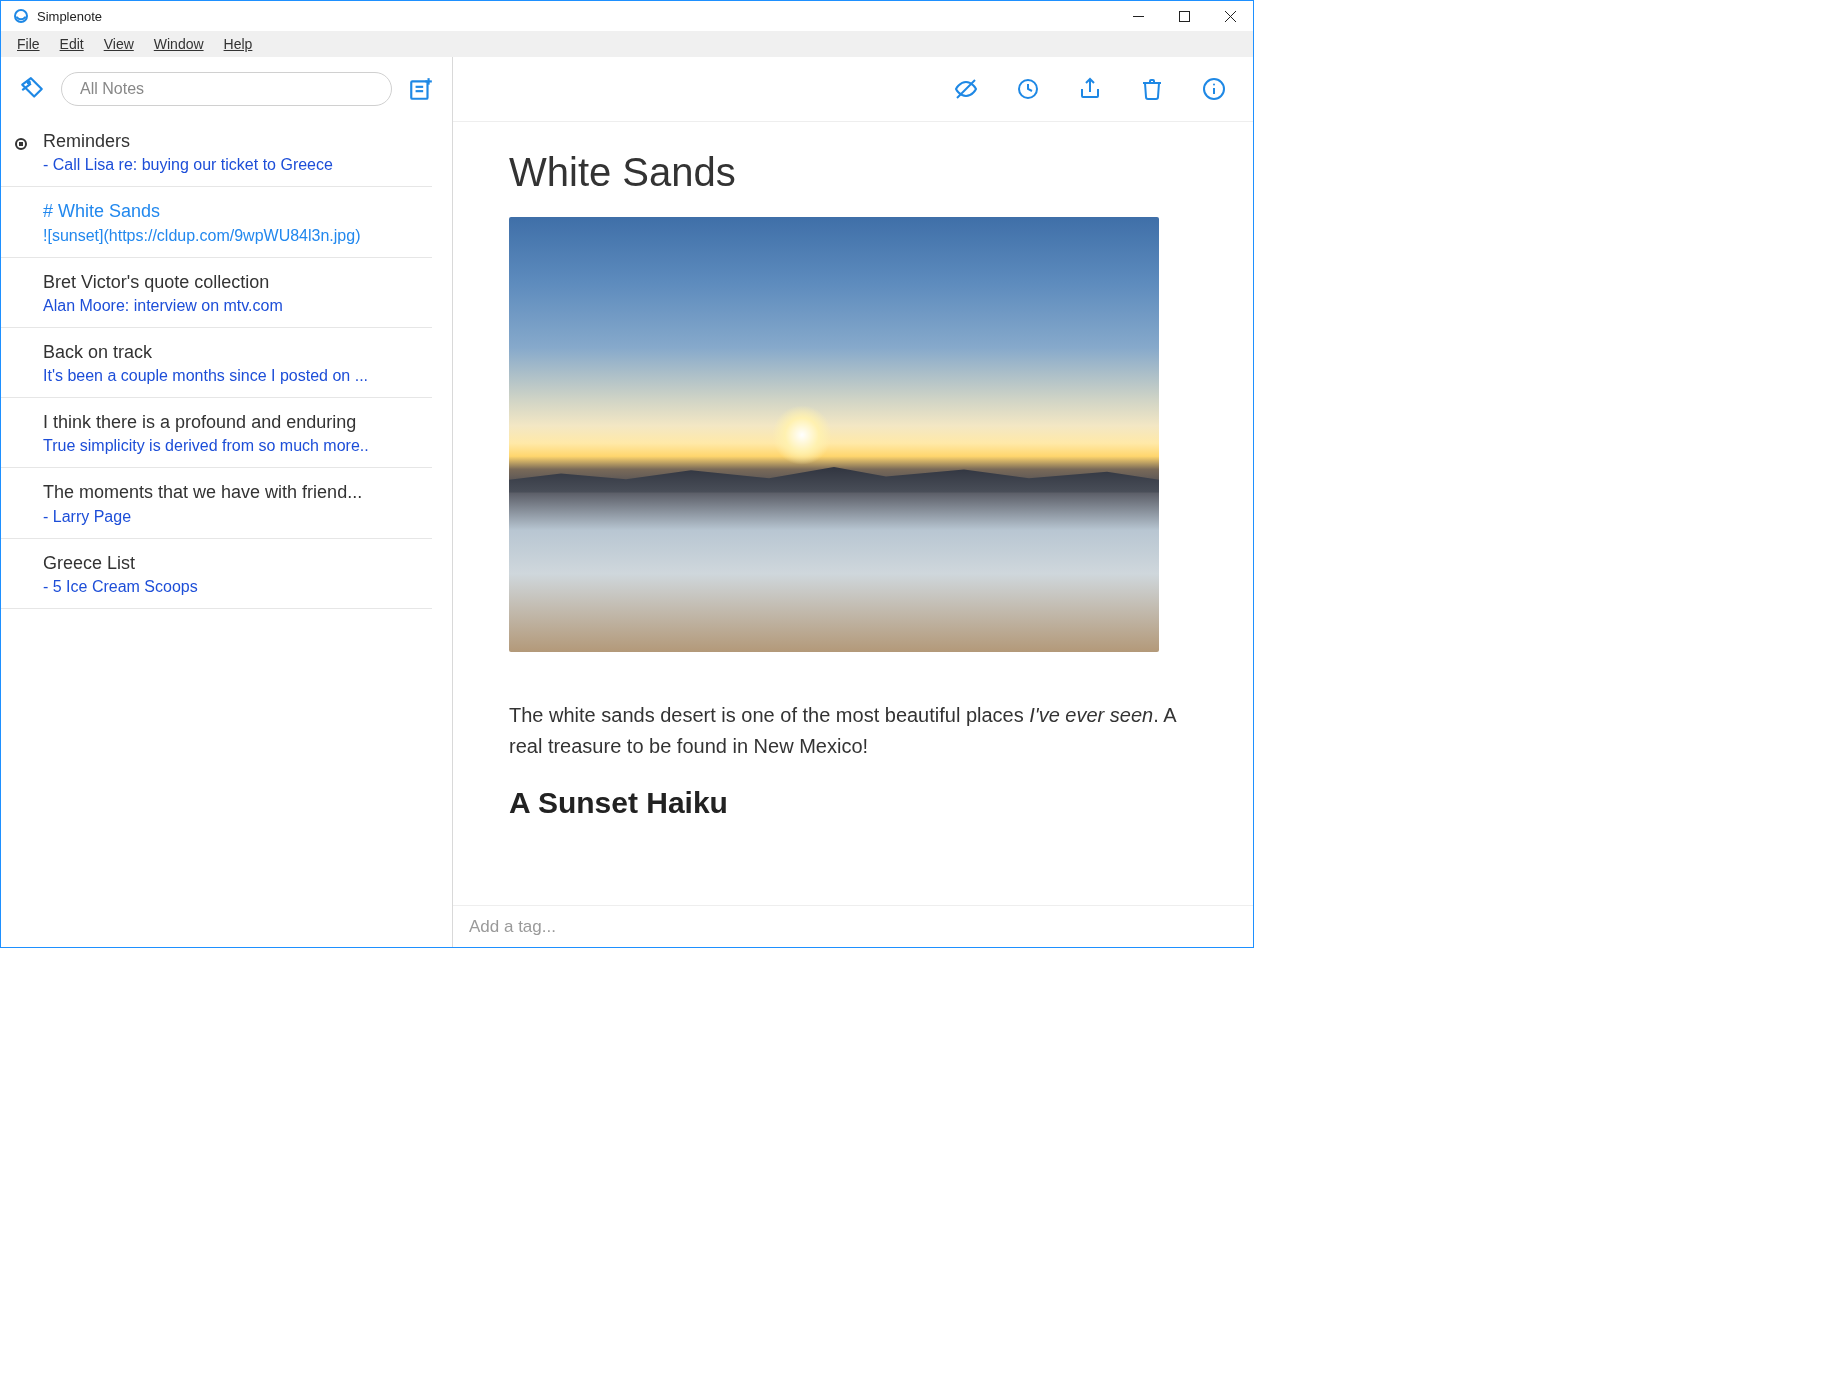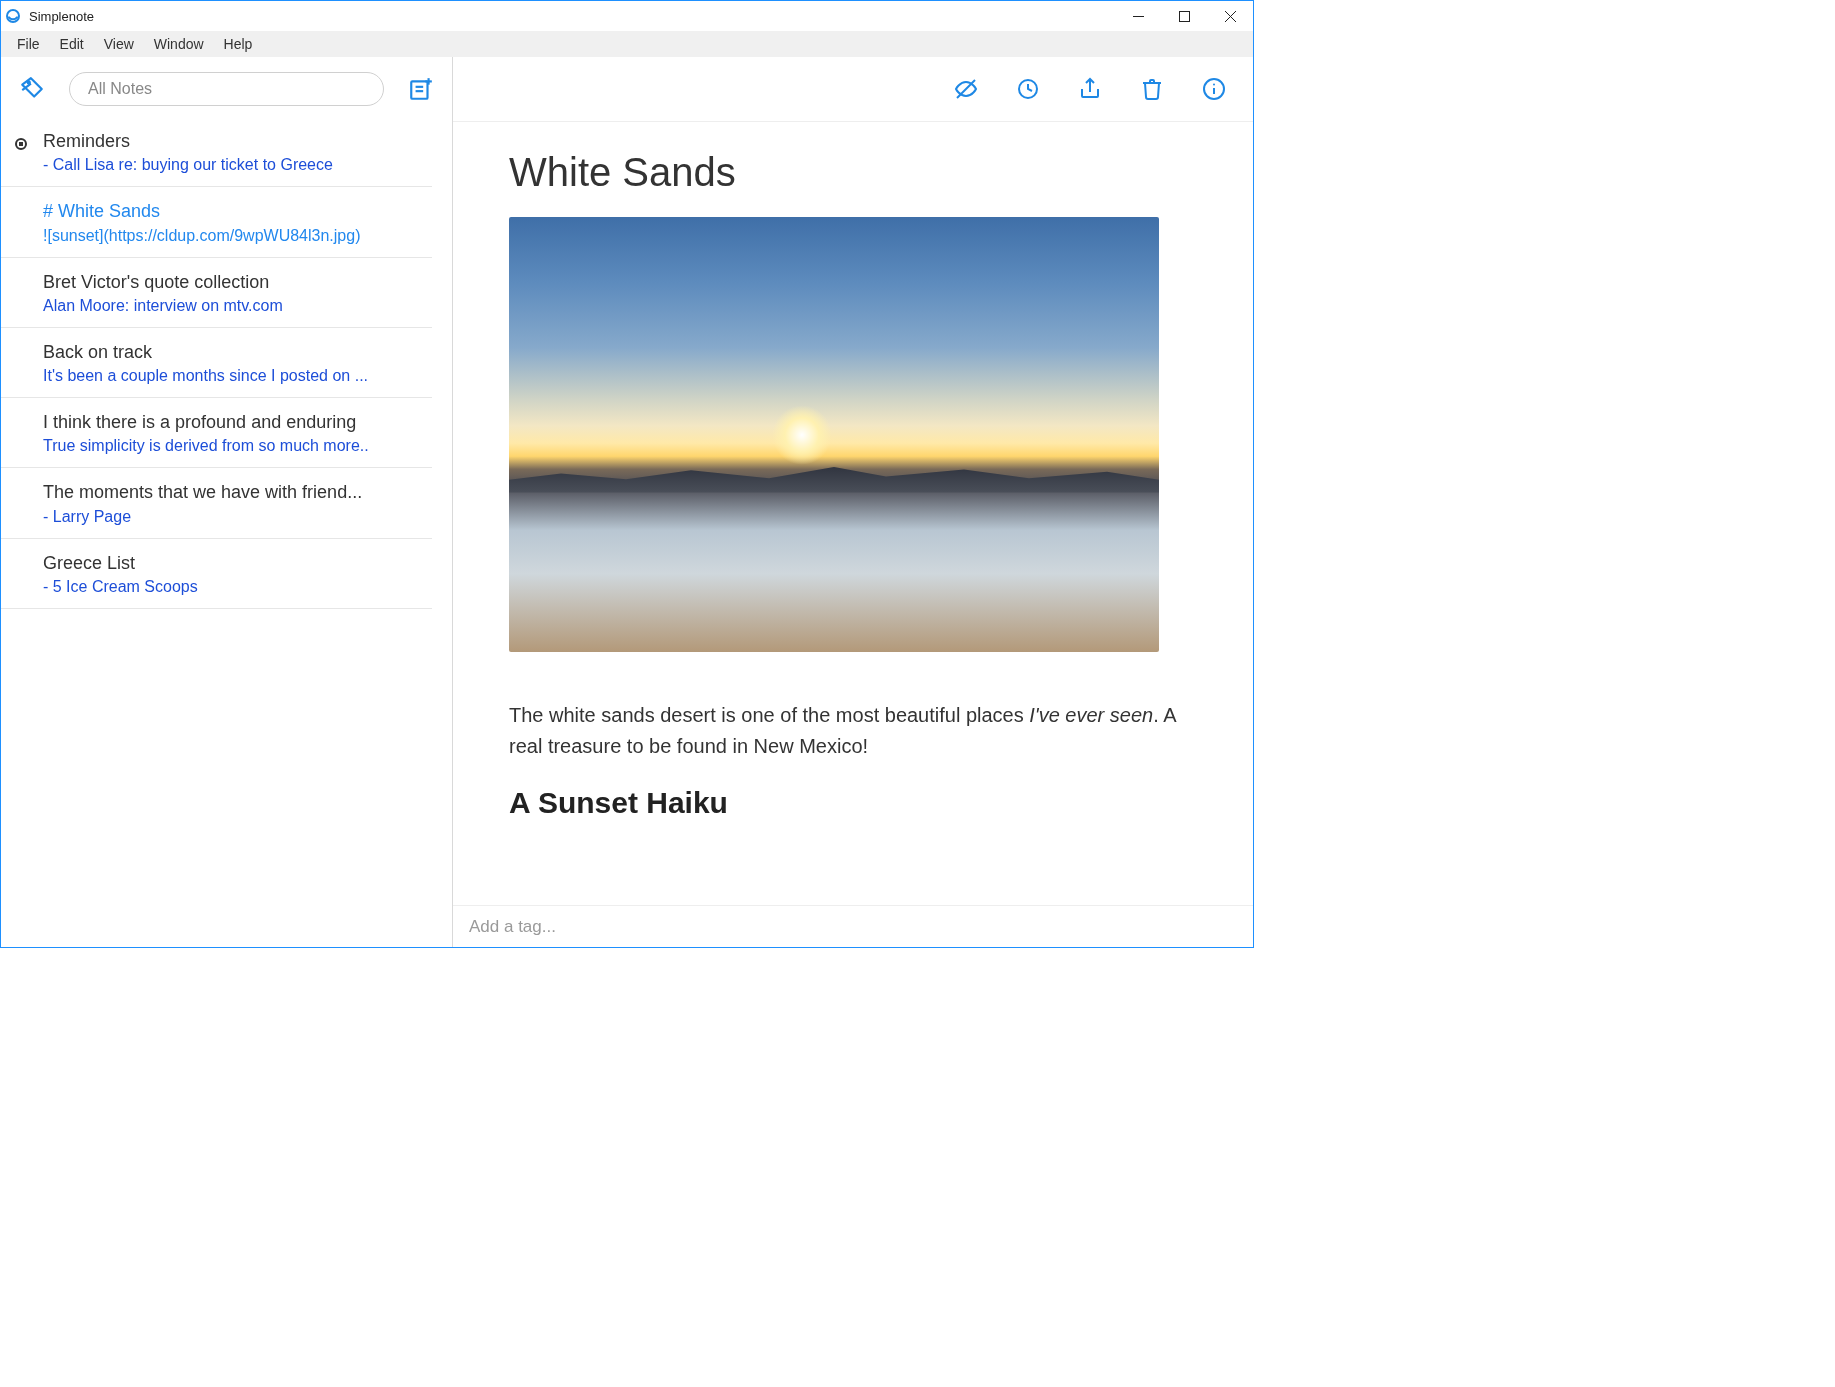--- a/index.html
+++ b/index.html
@@ -16,21 +16,21 @@
     border: 1px solid #1e90ff;
     display: flex;
     flex-direction: column;
     background: #fff;
   }
   
   .titlebar {
     height: 30px;
     display: flex;
     align-items: center;
-    padding-left: 4px;
+    padding-left: 12px;
     background: #fff;
     flex-shrink: 0;
   }
   .titlebar .app-icon {
     width: 16px; height: 16px;
     margin-right: 8px;
     display: inline-flex; align-items: center; justify-content: center;
   }
   .titlebar .app-title {
     font-size: 13px;
@@ -50,20 +50,21 @@
 
   
   .menubar {
     height: 26px;
     background: #f0f0f0;
     display: flex;
     align-items: center;
     padding: 0 6px;
     flex-shrink: 0;
     font-size: 14px;
+    text-decoration: underline;
   }
   .menubar .menu-item {
     padding: 2px 10px;
     cursor: pointer;
   }
 
   
   .main {
     flex: 1;
     display: flex;
@@ -76,21 +77,21 @@
     border-right: 1px solid #d9d9d9;
     display: flex;
     flex-direction: column;
     min-height: 0;
   }
   .sidebar-toolbar {
     height: 64px;
     display: flex;
     align-items: center;
     padding: 0 14px;
-    gap: 20px;
+    gap: 12px;
     flex-shrink: 0;
   }
   .icon-btn {
     color: #1e88e5;
     cursor: pointer;
     display: flex; align-items: center; justify-content: center;
     width: 34px; height: 34px;
   }
   .search-pill {
     flex: 1;

